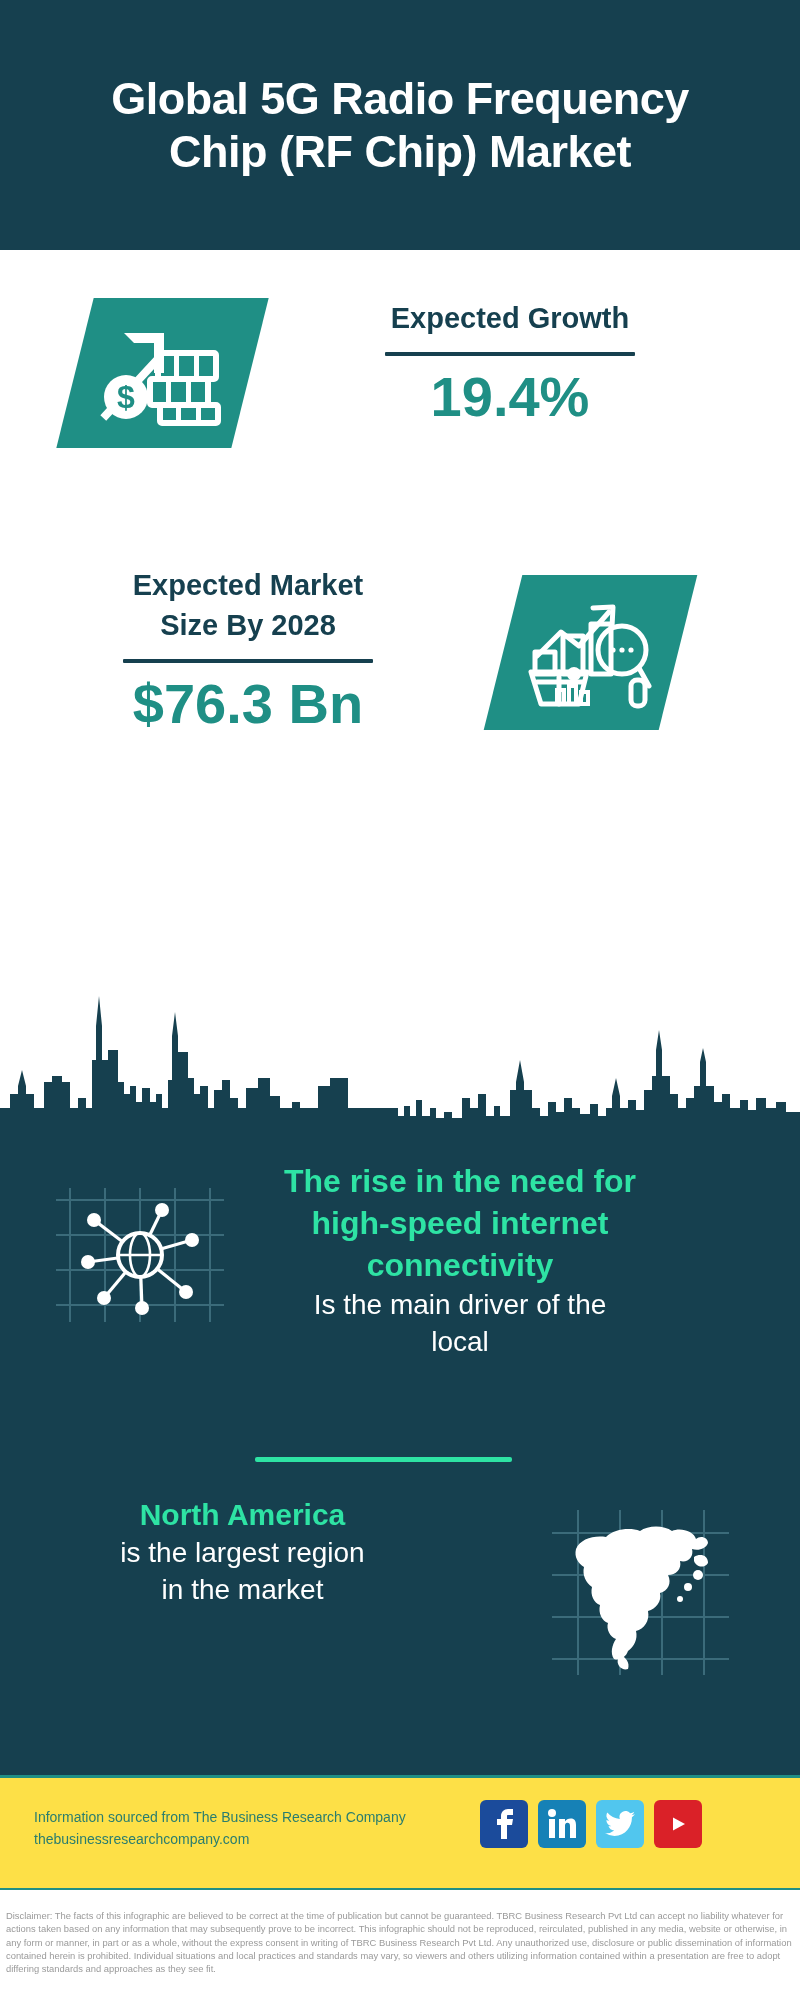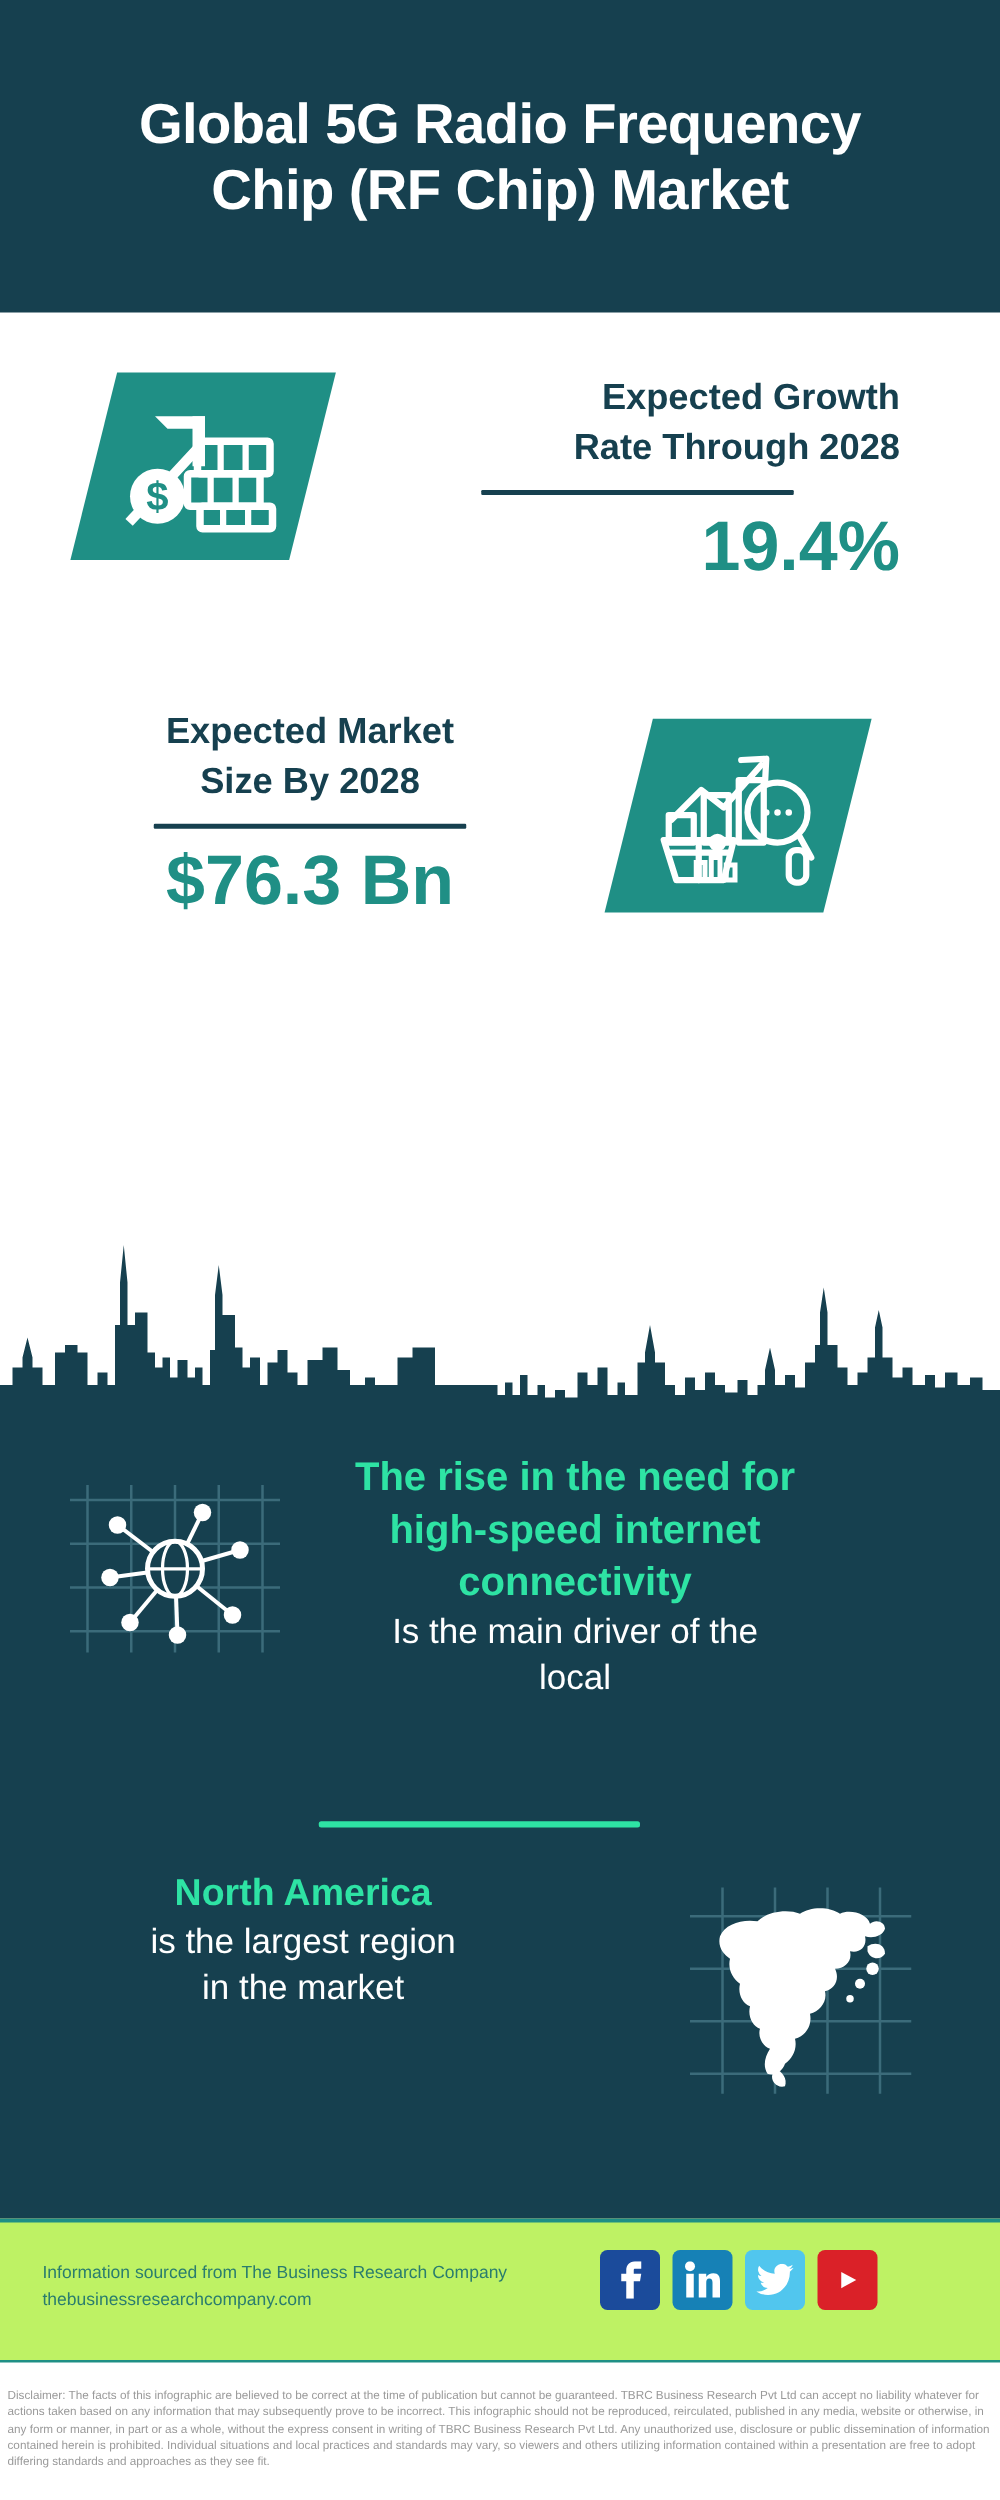--- a/index.html
+++ b/index.html
@@ -39,21 +39,21 @@
   }
   .para-inner{
     transform:skewX(14deg);
     width:100%;height:100%;
     display:flex;align-items:center;justify-content:center;
   }
   .icon1-box{left:75px;top:48px;width:175px;height:150px;}
 
   .stat1-text{
     position:absolute;left:300px;top:48px;width:420px;
-    text-align:right;
+    text-align:center;
   }
   .stat-label{
     color:#16404f;
     font-size:29px;
     font-weight:bold;
     line-height:1.38;
   }
   .stat-rule{
     height:4px;background:#16404f;width:250px;margin:14px auto 10px auto;border-radius:1px;
   }
@@ -105,21 +105,21 @@
     position:absolute;left:0;top:1495px;width:800px;height:220px;
   }
   .region-text{
     position:absolute;left:35px;top:0px;width:415px;text-align:center;
   }
   .map-icon{position:absolute;left:548px;top:10px;width:185px;height:175px;}
 
   
   .footer{
     position:absolute;left:0;top:1775px;width:800px;height:110px;
-    background:#bef264;
+    background:#fde047;
     border-top:3px solid #1f8f85;
     border-bottom:3px solid #1f8f85;
   }
   .footer-text{
     position:absolute;left:34px;top:28px;width:470px;
     color:#2a7d6e;font-size:14px;line-height:1.6;
   }
   .social-row{
     position:absolute;left:480px;top:22px;display:flex;gap:10px;
   }
@@ -180,21 +180,20 @@
           </g>
 
           <circle cx="28" cy="78" r="22" fill="#ffffff"></circle>
           <text x="28" y="89" font-family="Liberation Sans, sans-serif" font-size="32" font-weight="bold" fill="#1f8f85" text-anchor="middle">$</text>
         </svg>
       </div>
     </div>
 
     <div class="stat1-text">
       <div class="stat-label">Expected Growth</div>
-      <div class="stat-label">Rate Through 2028</div>
       <div class="stat-rule"></div>
       <div class="stat-value">19.4%</div>
     </div>
   </div>
 
   <div class="stat2">
 
     <div class="stat2-text">
       <div class="stat-label">Expected Market</div>
       <div class="stat-label">Size By 2028</div>

